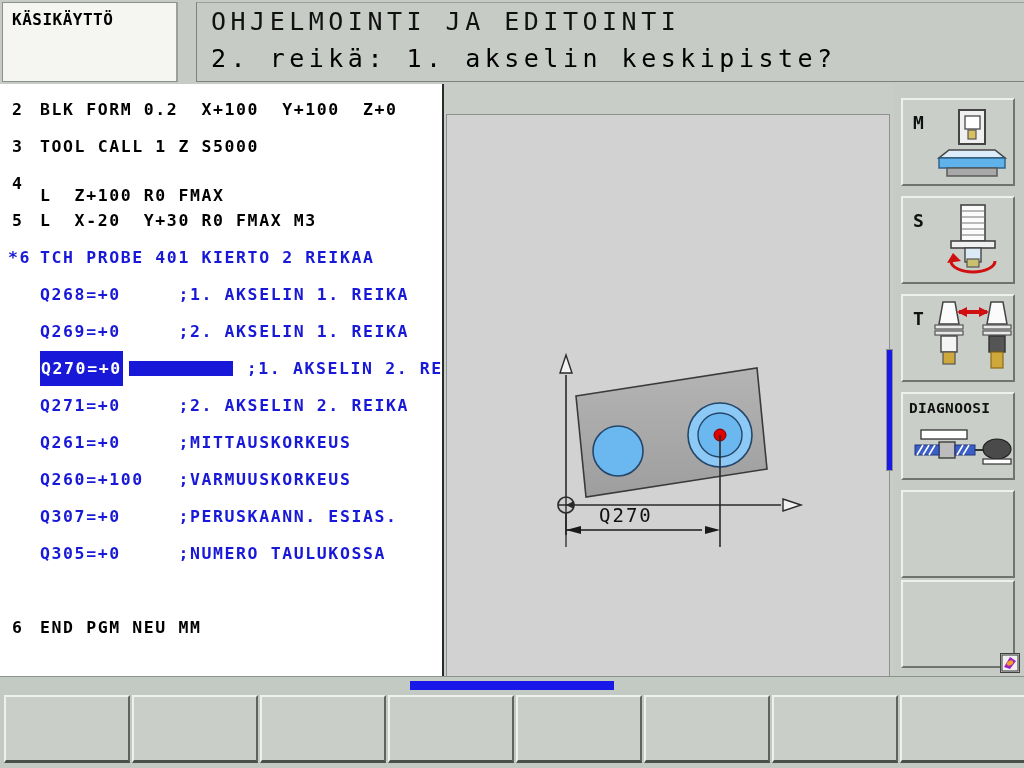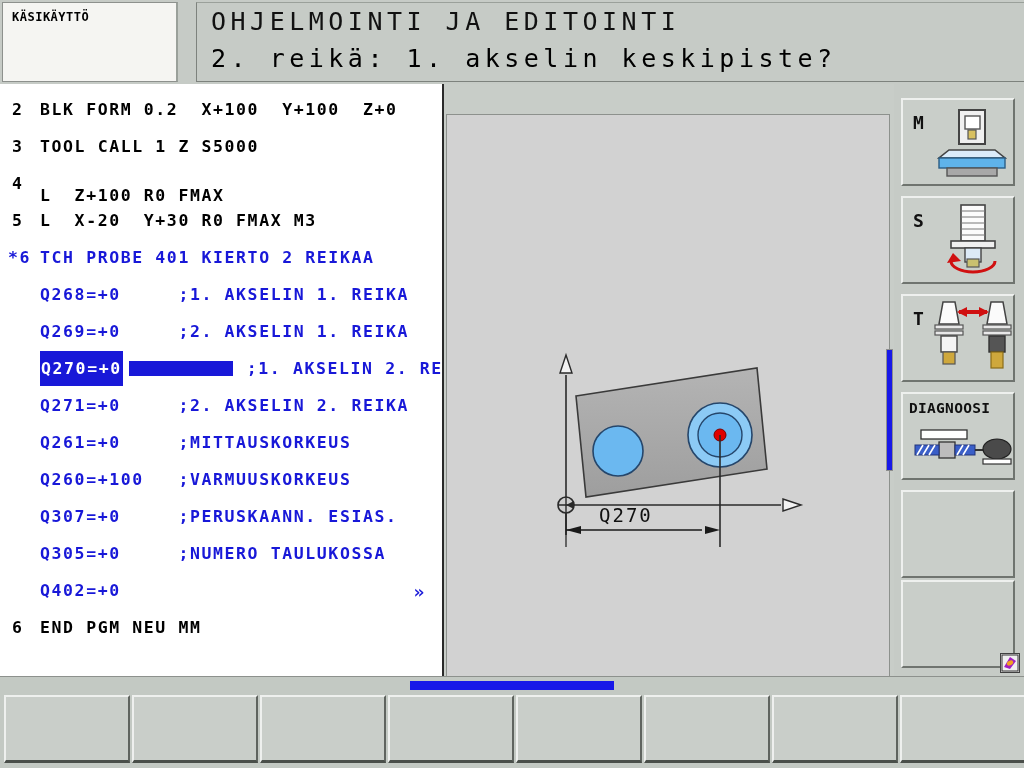--- a/index.html
+++ b/index.html
@@ -21,21 +21,21 @@
     background: #c6cbc6;
   }
   #mode-tab {
     position: absolute; left: 2px; top: 2px; width: 176px; height: 80px;
     background: #f5f5f2;
     border: 1px solid #8d918d;
     border-right: 2px solid #9aa09a;
   }
   #mode-tab-label {
     position: absolute; left: 9px; top: 7px;
-    font-size: 12px; font-weight: bold; color: #000;
+    font-size: 16px; font-weight: bold; color: #000;
     letter-spacing: 0.5px;
     font-family: "DejaVu Sans Mono", "Liberation Mono", monospace;
   }
   #title-box {
     position: absolute; left: 196px; top: 2px; width: 840px; height: 80px;
     background: #c6cbc6;
     border: 1px solid #7d827d;
     border-top-color: #9aa09a;
     text-align: right;
   }
@@ -166,21 +166,20 @@
       <div class="pline" style="top: 127px;"><span class="num blk" style="left: 12px;">5</span><span class="body blk" style="left: 40px;">L  X-20  Y+30 R0 FMAX M3</span></div>
       <div class="pline" style="top: 164px;"><span class="num blu" style="left: 8px;">*6</span><span class="body blu" style="left: 40px;">TCH PROBE 401 KIERTO 2 REIKAA</span></div>
       <div class="pline" style="top: 201px;"><span class="body blu" style="left: 40px;">Q268=+0     ;1. AKSELIN 1. REIKA</span></div>
       <div class="pline" style="top: 238px;"><span class="body blu" style="left: 40px;">Q269=+0     ;2. AKSELIN 1. REIKA</span></div>
       <div class="pline" style="top: 275px;"><span class="body" style="left: 40px;"><span class="hl-label">Q270=+0</span><span class="hl-field"></span><span class="blu" style="margin-left: 14px;">;1. AKSELIN 2. REI</span></span></div>
       <div class="pline" style="top: 312px;"><span class="body blu" style="left: 40px;">Q271=+0     ;2. AKSELIN 2. REIKA</span></div>
       <div class="pline" style="top: 349px;"><span class="body blu" style="left: 40px;">Q261=+0     ;MITTAUSKORKEUS</span></div>
       <div class="pline" style="top: 386px;"><span class="body blu" style="left: 40px;">Q260=+100   ;VARMUUSKORKEUS</span></div>
       <div class="pline" style="top: 423px;"><span class="body blu" style="left: 40px;">Q307=+0     ;PERUSKAANN. ESIAS.</span></div>
       <div class="pline" style="top: 460px;"><span class="body blu" style="left: 40px;">Q305=+0     ;NUMERO TAULUKOSSA</span></div>
-      <div class="pline" style="top: 497px;"><span class="body blu" style="left: 40px;">Q402=+0</span><span class="chev">»</span></div>
       <div class="pline" style="top: 534px;"><span class="num blk" style="left: 12px;">6</span><span class="body blk" style="left: 40px;">END PGM NEU MM</span></div>
     </div>
 
   <div id="graphics-panel">
     <svg id="gfx-svg" viewBox="0 0 444 588">
       <defs>
         <linearGradient id="wpgrad" x1="0" y1="0" x2="0" y2="1">
           <stop offset="0%" stop-color="#b4b4b4"></stop>
           <stop offset="100%" stop-color="#9e9e9e"></stop>
         </linearGradient>

